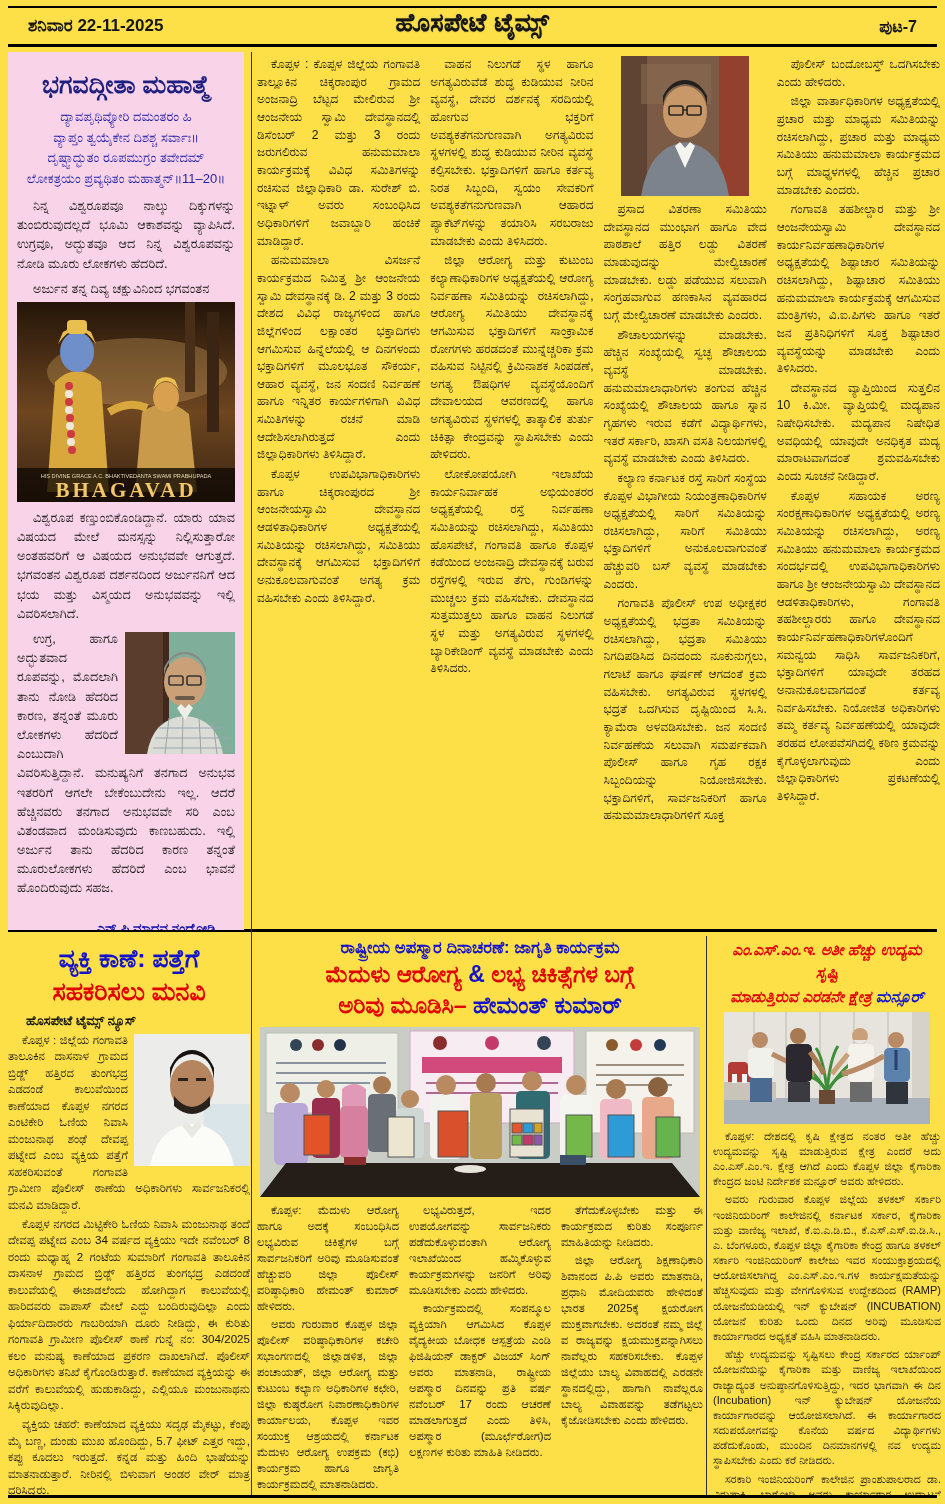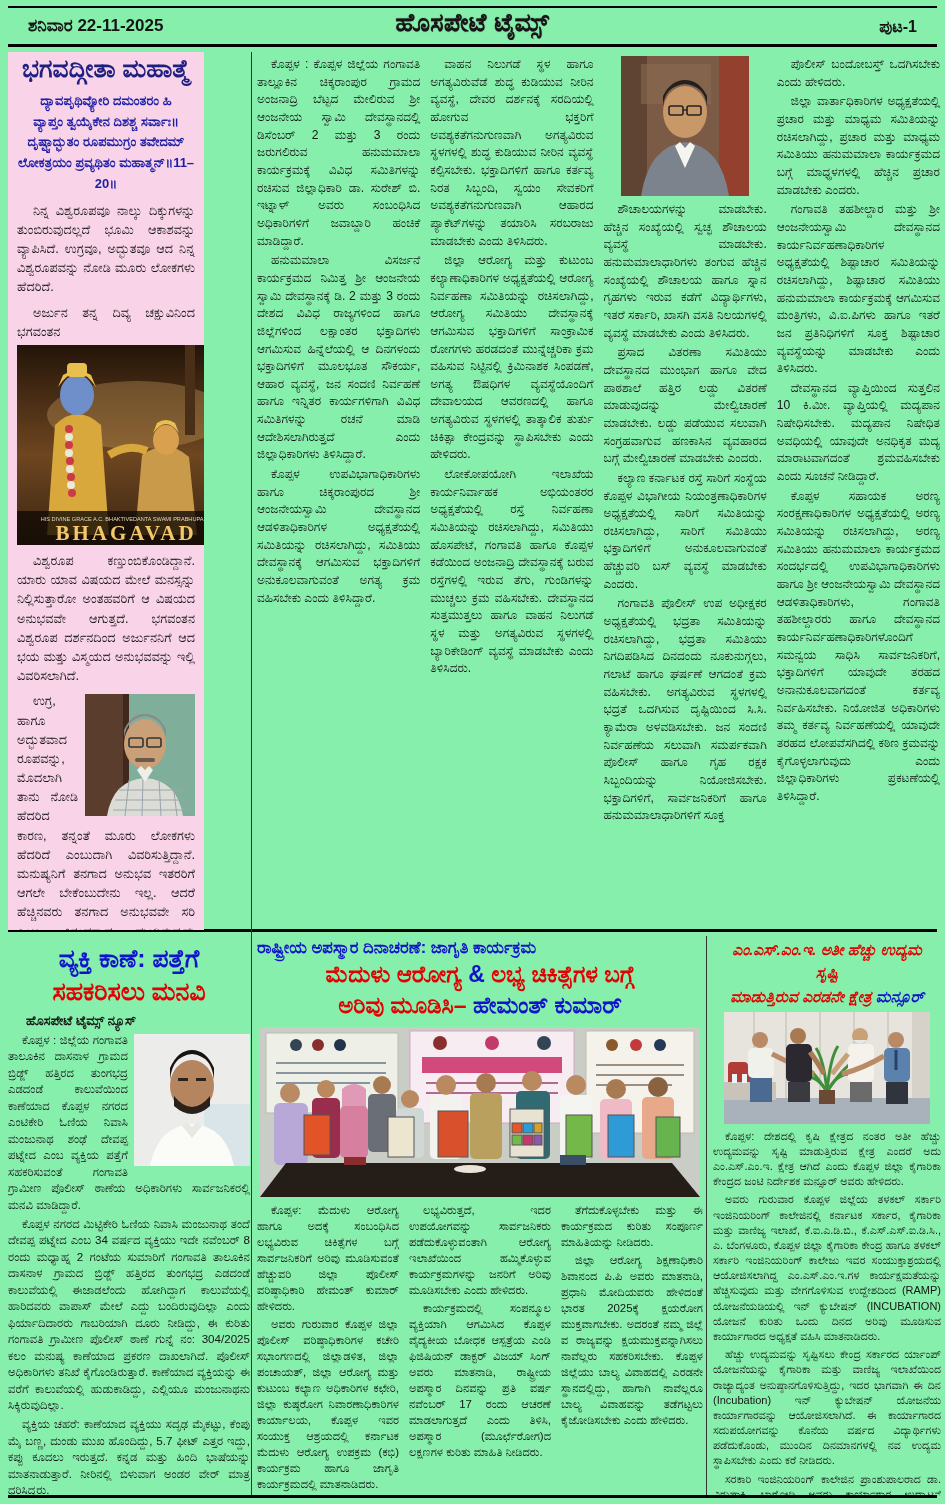--- a/index.html
+++ b/index.html
@@ -1,27 +1,27 @@
 <!DOCTYPE html>
 <html><head>
 <meta charset="utf-8">
 <style>
   html,body{margin:0;padding:0;background:#e8e8e4;}
-  .page{position:relative;width:945px;height:1504px;margin:0 auto;background:#86efac;
+  .page{position:relative;width:945px;height:1504px;margin:0 auto;background:#fde047;
         font-family:"Liberation Sans",sans-serif;color:#151515;overflow:hidden;}
   .hrule{position:absolute;background:#000;}
   .vdiv{position:absolute;background:#333;width:1px;}
   
   .hdr-date{position:absolute;left:28px;top:16px;font-size:17px;font-weight:bold;}
   .hdr-mast{position:absolute;left:0;top:8px;width:100%;text-align:center;font-size:25px;font-weight:bold;letter-spacing:.5px;text-shadow:0 0 1px #444;}
   .hdr-page{position:absolute;right:28px;top:18px;font-size:16px;font-weight:bold;}
   
-  .gita{position:absolute;left:8px;top:52px;width:196px;height:878px;background:#f9d4e8;padding:0 9px;box-sizing:border-box;overflow:hidden;}
+  .gita{position:absolute;left:8px;top:52px;width:236px;height:878px;background:#f9d4e8;padding:16px 9px;box-sizing:border-box;overflow:hidden;}
   .gita-title{margin:2px 0 8px;font-size:25px;line-height:1.15;font-weight:bold;color:#1f1f80;text-align:center;}
-  .verse div{color:#1d1da6;font-weight:bold;font-size:13px;text-align:center;line-height:1.6;}
+  .verse div{color:#1d1da6;font-weight:normal;font-size:13px;text-align:center;line-height:1.6;}
   .gita p{margin:6px 0 0;font-size:12.8px;line-height:1.5;text-align:justify;text-indent:16px;}
   .gita-img{display:block;margin:4px auto 2px;}
   .gita-photo{float:right;margin:3px 0 3px 7px;}
   .sig{clear:both;text-align:center;padding-left:60px;color:#1414b0;font-weight:bold;font-size:13.5px;line-height:1.7;margin-top:20px;}
   
   .missing{position:absolute;left:8px;top:940px;width:242px;height:556px;overflow:hidden;}
   .missing h2{margin:2px 8px 6px;text-align:center;font-size:25px;line-height:1.3;font-weight:bold;}
   .missing h2 .l1{color:#1212cc;display:block;}
   .missing h2 .l2{color:#e20000;display:block;}
   .byline{font-weight:bold;font-size:13px;margin:2px 0 3px;text-indent:18px;}
@@ -30,21 +30,21 @@
   
   .hanuma{position:absolute;left:257px;top:56px;width:683px;height:872px;overflow:hidden;}
   .hanuma h1{margin:2px 0 10px;text-align:center;font-size:25px;font-weight:bold;line-height:1.25;}
   .red{color:#e30000;} .blue{color:#1212cc;}
   .cols{display:flex;gap:10px;}
   .col{flex:1;min-width:0;}
   .col p{margin:0 0 2px;font-size:12.1px;line-height:1.46;text-align:justify;text-indent:14px;}
   .dc-photo{display:block;margin:0 auto 5px;}
   
   .epi{position:absolute;left:257px;top:934px;width:446px;height:562px;overflow:hidden;}
-  .epi .kicker{font-size:16.5px;font-weight:bold;color:#1212cc;margin:4px 0 2px;}
+  .epi .kicker{text-align:center;font-size:16.5px;font-weight:bold;color:#1212cc;margin:4px 0 2px;}
   .epi h2{margin:0 0 6px;text-align:center;font-size:23px;font-weight:bold;line-height:1.35;}
   .epi-photo{display:block;margin:2px auto 6px;}
   .epi .cols{margin-top:2px;}
   .epi .col p{font-size:11.4px;line-height:1.4;}
   
   .msme{position:absolute;left:713px;top:934px;width:228px;height:562px;overflow:hidden;}
   .msme h2{margin:4px 11px 4px;text-align:center;font-size:15.5px;font-weight:bold;line-height:1.5;color:#e20000;font-style:italic;}
   .msme-photo{display:block;margin:3px auto 5px;}
   .msme p{margin:0 0 3px;font-size:11px;line-height:1.38;text-align:justify;text-indent:12px;}
 </style>
@@ -55,21 +55,21 @@
 
   <div class="hrule" style="left:8px;top:6px;width:929px;height:2px"></div>
   <div class="hrule" style="left:8px;top:44px;width:929px;height:3px"></div>
   <div class="hrule" style="left:8px;top:929px;width:929px;height:3px"></div>
   <div class="hrule" style="left:8px;top:1495px;width:929px;height:3px"></div>
   <div class="vdiv" style="left:251px;top:52px;height:1443px"></div>
   <div class="vdiv" style="left:706px;top:936px;height:559px"></div>
 
   <div class="hdr-date">ಶನಿವಾರ 22-11-2025</div>
   <div class="hdr-mast">ಹೊಸಪೇಟೆ ಟೈಮ್ಸ್</div>
-  <div class="hdr-page">ಪುಟ-1</div>
+  <div class="hdr-page">ಪುಟ-7</div>
 
   <section class="gita">
     <h2 class="gita-title">ಭಗವದ್ಗೀತಾ ಮಹಾತ್ಮೆ</h2>
     <div class="verse">
       <div>ದ್ಯಾವಪೃಥಿವ್ಯೋರಿ ದಮಂತರಂ ಹಿ</div>
       <div>ವ್ಯಾಪ್ತಂ ತ್ವಯೈಕೇನ ದಿಶಶ್ಚ ಸರ್ವಾಃ॥</div>
       <div>ದೃಷ್ಟ್ವಾದ್ಭುತಂ ರೂಪಮುಗ್ರಂ ತವೇದಮ್</div>
       <div>ಲೋಕತ್ರಯಂ ಪ್ರವ್ಯಥಿತಂ ಮಹಾತ್ಮನ್॥11–20॥</div>
     </div>
     <p>ನಿನ್ನ ವಿಶ್ವರೂಪವೂ ನಾಲ್ಕು ದಿಕ್ಕುಗಳನ್ನು ತುಂಬಿರುವುದಲ್ಲದೆ ಭೂಮಿ ಆಕಾಶವನ್ನು ವ್ಯಾಪಿಸಿದೆ. ಉಗ್ರವೂ, ಅದ್ಭುತವೂ ಆದ ನಿನ್ನ ವಿಶ್ವರೂಪವನ್ನು ನೋಡಿ ಮೂರು ಲೋಕಗಳು ಹೆದರಿದೆ.</p>
@@ -195,22 +195,22 @@
           <rect x="20" y="8" width="70" height="40" fill="#8a6a50" opacity=".6"></rect>
           <path d="M20 140 Q28 90 64 86 Q100 90 108 140 Z" fill="#7d838c"></path>
           <path d="M54 90 L64 112 L74 90 L69 86 L64 92 L59 86 Z" fill="#f5f5f0"></path>
           <ellipse cx="64" cy="56" rx="22" ry="26" fill="#c99868"></ellipse>
           <path d="M42 50 Q44 30 64 28 Q84 30 86 50 L86 40 Q78 24 64 24 Q50 24 42 40 Z" fill="#23201d"></path>
           <rect x="48" y="50" width="14" height="9" rx="2" fill="none" stroke="#222" stroke-width="1.6"></rect>
           <rect x="66" y="50" width="14" height="9" rx="2" fill="none" stroke="#222" stroke-width="1.6"></rect>
           <line x1="62" y1="54" x2="66" y2="54" stroke="#222" stroke-width="1.4"></line>
         </svg>
         <div>
+            <p>ಪ್ರಸಾದ ವಿತರಣಾ ಸಮಿತಿಯು ದೇವಸ್ಥಾನದ ಮುಂಭಾಗ ಹಾಗೂ ವೇದ ಪಾಠಶಾಲೆ ಹತ್ತಿರ ಲಡ್ಡು ವಿತರಣೆ ಮಾಡುವುದನ್ನು ಮೇಲ್ವಿಚಾರಣೆ ಮಾಡಬೇಕು. ಲಡ್ಡು ಪಡೆಯುವ ಸಲುವಾಗಿ ಸಂಗ್ರಹವಾಗುವ ಹಣಕಾಸಿನ ವ್ಯವಹಾರದ ಬಗ್ಗೆ ಮೇಲ್ವಿಚಾರಣೆ ಮಾಡಬೇಕು ಎಂದರು.</p>
             <p>ಶೌಚಾಲಯಗಳನ್ನು ಮಾಡಬೇಕು. ಹೆಚ್ಚಿನ ಸಂಖ್ಯೆಯಲ್ಲಿ ಸ್ವಚ್ಛ ಶೌಚಾಲಯ ವ್ಯವಸ್ಥೆ ಮಾಡಬೇಕು. ಹನುಮಮಾಲಾಧಾರಿಗಳು ತಂಗುವ ಹೆಚ್ಚಿನ ಸಂಖ್ಯೆಯಲ್ಲಿ ಶೌಚಾಲಯ ಹಾಗೂ ಸ್ನಾನ ಗೃಹಗಳು ಇರುವ ಕಡೆಗೆ ವಿದ್ಯಾರ್ಥಿಗಳು, ಇತರೆ ಸರ್ಕಾರಿ, ಖಾಸಗಿ ವಸತಿ ನಿಲಯಗಳಲ್ಲಿ ವ್ಯವಸ್ಥೆ ಮಾಡಬೇಕು ಎಂದು ತಿಳಿಸಿದರು.</p>
-            <p>ಪ್ರಸಾದ ವಿತರಣಾ ಸಮಿತಿಯು ದೇವಸ್ಥಾನದ ಮುಂಭಾಗ ಹಾಗೂ ವೇದ ಪಾಠಶಾಲೆ ಹತ್ತಿರ ಲಡ್ಡು ವಿತರಣೆ ಮಾಡುವುದನ್ನು ಮೇಲ್ವಿಚಾರಣೆ ಮಾಡಬೇಕು. ಲಡ್ಡು ಪಡೆಯುವ ಸಲುವಾಗಿ ಸಂಗ್ರಹವಾಗುವ ಹಣಕಾಸಿನ ವ್ಯವಹಾರದ ಬಗ್ಗೆ ಮೇಲ್ವಿಚಾರಣೆ ಮಾಡಬೇಕು ಎಂದರು.</p>
             <p>ಕಲ್ಯಾಣ ಕರ್ನಾಟಕ ರಸ್ತೆ ಸಾರಿಗೆ ಸಂಸ್ಥೆಯ ಕೊಪ್ಪಳ ವಿಭಾಗೀಯ ನಿಯಂತ್ರಣಾಧಿಕಾರಿಗಳ ಅಧ್ಯಕ್ಷತೆಯಲ್ಲಿ ಸಾರಿಗೆ ಸಮಿತಿಯನ್ನು ರಚಿಸಲಾಗಿದ್ದು, ಸಾರಿಗೆ ಸಮಿತಿಯು ಭಕ್ತಾದಿಗಳಿಗೆ ಅನುಕೂಲವಾಗುವಂತೆ ಹೆಚ್ಚುವರಿ ಬಸ್ ವ್ಯವಸ್ಥೆ ಮಾಡಬೇಕು ಎಂದರು.</p>
             <p>ಗಂಗಾವತಿ ಪೊಲೀಸ್ ಉಪ ಅಧೀಕ್ಷಕರ ಅಧ್ಯಕ್ಷತೆಯಲ್ಲಿ ಭದ್ರತಾ ಸಮಿತಿಯನ್ನು ರಚಿಸಲಾಗಿದ್ದು, ಭದ್ರತಾ ಸಮಿತಿಯು ನಿಗದಿಪಡಿಸಿದ ದಿನದಂದು ನೂಕುನುಗ್ಗಲು, ಗಲಾಟೆ ಹಾಗೂ ಘರ್ಷಣೆ ಆಗದಂತೆ ಕ್ರಮ ವಹಿಸಬೇಕು. ಅಗತ್ಯವಿರುವ ಸ್ಥಳಗಳಲ್ಲಿ ಭದ್ರತೆ ಒದಗಿಸುವ ದೃಷ್ಟಿಯಿಂದ ಸಿ.ಸಿ. ಕ್ಯಾಮೆರಾ ಅಳವಡಿಸಬೇಕು. ಜನ ಸಂದಣಿ ನಿರ್ವಹಣೆಯ ಸಲುವಾಗಿ ಸಮರ್ಪಕವಾಗಿ ಪೊಲೀಸ್ ಹಾಗೂ ಗೃಹ ರಕ್ಷಕ ಸಿಬ್ಬಂದಿಯನ್ನು ನಿಯೋಜಿಸಬೇಕು. ಭಕ್ತಾದಿಗಳಿಗೆ, ಸಾರ್ವಜನಿಕರಿಗೆ ಹಾಗೂ ಹನುಮಮಾಲಾಧಾರಿಗಳಿಗೆ ಸೂಕ್ತ</p>
           </div>
       </div>
       <div class="col">
           <p>ಪೊಲೀಸ್ ಬಂದೋಬಸ್ತ್ ಒದಗಿಸಬೇಕು ಎಂದು ಹೇಳಿದರು.</p>
           <p>ಜಿಲ್ಲಾ ವಾರ್ತಾಧಿಕಾರಿಗಳ ಅಧ್ಯಕ್ಷತೆಯಲ್ಲಿ ಪ್ರಚಾರ ಮತ್ತು ಮಾಧ್ಯಮ ಸಮಿತಿಯನ್ನು ರಚಿಸಲಾಗಿದ್ದು, ಪ್ರಚಾರ ಮತ್ತು ಮಾಧ್ಯಮ ಸಮಿತಿಯು ಹನುಮಮಾಲಾ ಕಾರ್ಯಕ್ರಮದ ಬಗ್ಗೆ ಮಾಧ್ಥಳಗಳಲ್ಲಿ ಹೆಚ್ಚಿನ ಪ್ರಚಾರ ಮಾಡಬೇಕು ಎಂದರು.</p>
           <p>ಗಂಗಾವತಿ ತಹಶೀಲ್ದಾರ ಮತ್ತು ಶ್ರೀ ಆಂಜನೇಯಸ್ವಾಮಿ ದೇವಸ್ಥಾನದ ಕಾರ್ಯನಿರ್ವಹಣಾಧಿಕಾರಿಗಳ ಅಧ್ಯಕ್ಷತೆಯಲ್ಲಿ ಶಿಷ್ಟಾಚಾರ ಸಮಿತಿಯನ್ನು ರಚಿಸಲಾಗಿದ್ದು, ಶಿಷ್ಟಾಚಾರ ಸಮಿತಿಯು ಹನುಮಮಾಲಾ ಕಾರ್ಯಕ್ರಮಕ್ಕೆ ಆಗಮಿಸುವ ಮಂತ್ರಿಗಳು, ವಿ.ಐ.ಪಿಗಳು ಹಾಗೂ ಇತರೆ ಜನ ಪ್ರತಿನಿಧಿಗಳಿಗೆ ಸೂಕ್ತ ಶಿಷ್ಟಾಚಾರ ವ್ಯವಸ್ಥೆಯನ್ನು ಮಾಡಬೇಕು ಎಂದು ತಿಳಿಸಿದರು.</p>
           <p>ದೇವಸ್ಥಾನದ ವ್ಯಾಪ್ತಿಯಿಂದ ಸುತ್ತಲಿನ 10 ಕಿ.ಮೀ. ವ್ಯಾಪ್ತಿಯಲ್ಲಿ ಮದ್ಯಪಾನ ನಿಷೇಧಿಸಬೇಕು. ಮದ್ಯಪಾನ ನಿಷೇಧಿತ ಅವಧಿಯಲ್ಲಿ ಯಾವುದೇ ಅನಧಿಕೃತ ಮದ್ಯ ಮಾರಾಟವಾಗದಂತೆ ಶ್ರಮವಹಿಸಬೇಕು ಎಂದು ಸೂಚನೆ ನೀಡಿದ್ದಾರೆ.</p>
           <p>ಕೊಪ್ಪಳ ಸಹಾಯಕ ಅರಣ್ಯ ಸಂರಕ್ಷಣಾಧಿಕಾರಿಗಳ ಅಧ್ಯಕ್ಷತೆಯಲ್ಲಿ ಅರಣ್ಯ ಸಮಿತಿಯನ್ನು ರಚಿಸಲಾಗಿದ್ದು, ಅರಣ್ಯ ಸಮಿತಿಯು ಹನುಮಮಾಲಾ ಕಾರ್ಯಕ್ರಮದ ಸಂದರ್ಭದಲ್ಲಿ ಉಪವಿಭಾಗಾಧಿಕಾರಿಗಳು ಹಾಗೂ ಶ್ರೀ ಆಂಜನೇಯಸ್ವಾಮಿ ದೇವಸ್ಥಾನದ ಆಡಳಿತಾಧಿಕಾರಿಗಳು, ಗಂಗಾವತಿ ತಹಶೀಲ್ದಾರರು ಹಾಗೂ ದೇವಸ್ಥಾನದ ಕಾರ್ಯನಿರ್ವಹಣಾಧಿಕಾರಿಗಳೊಂದಿಗೆ ಸಮನ್ವಯ ಸಾಧಿಸಿ ಸಾರ್ವಜನಿಕರಿಗೆ, ಭಕ್ತಾದಿಗಳಿಗೆ ಯಾವುದೇ ತರಹದ ಅನಾನುಕೂಲವಾಗದಂತೆ ಕರ್ತವ್ಯ ನಿರ್ವಹಿಸಬೇಕು. ನಿಯೋಜಿತ ಅಧಿಕಾರಿಗಳು ತಮ್ಮ ಕರ್ತವ್ಯ ನಿರ್ವಹಣೆಯಲ್ಲಿ ಯಾವುದೇ ತರಹದ ಲೋಪವೆಸಗಿದಲ್ಲಿ ಕಠಿಣ ಕ್ರಮವನ್ನು ಕೈಗೊಳ್ಳಲಾಗುವುದು ಎಂದು ಜಿಲ್ಲಾಧಿಕಾರಿಗಳು ಪ್ರಕಟಣೆಯಲ್ಲಿ ತಿಳಿಸಿದ್ದಾರೆ.</p>

